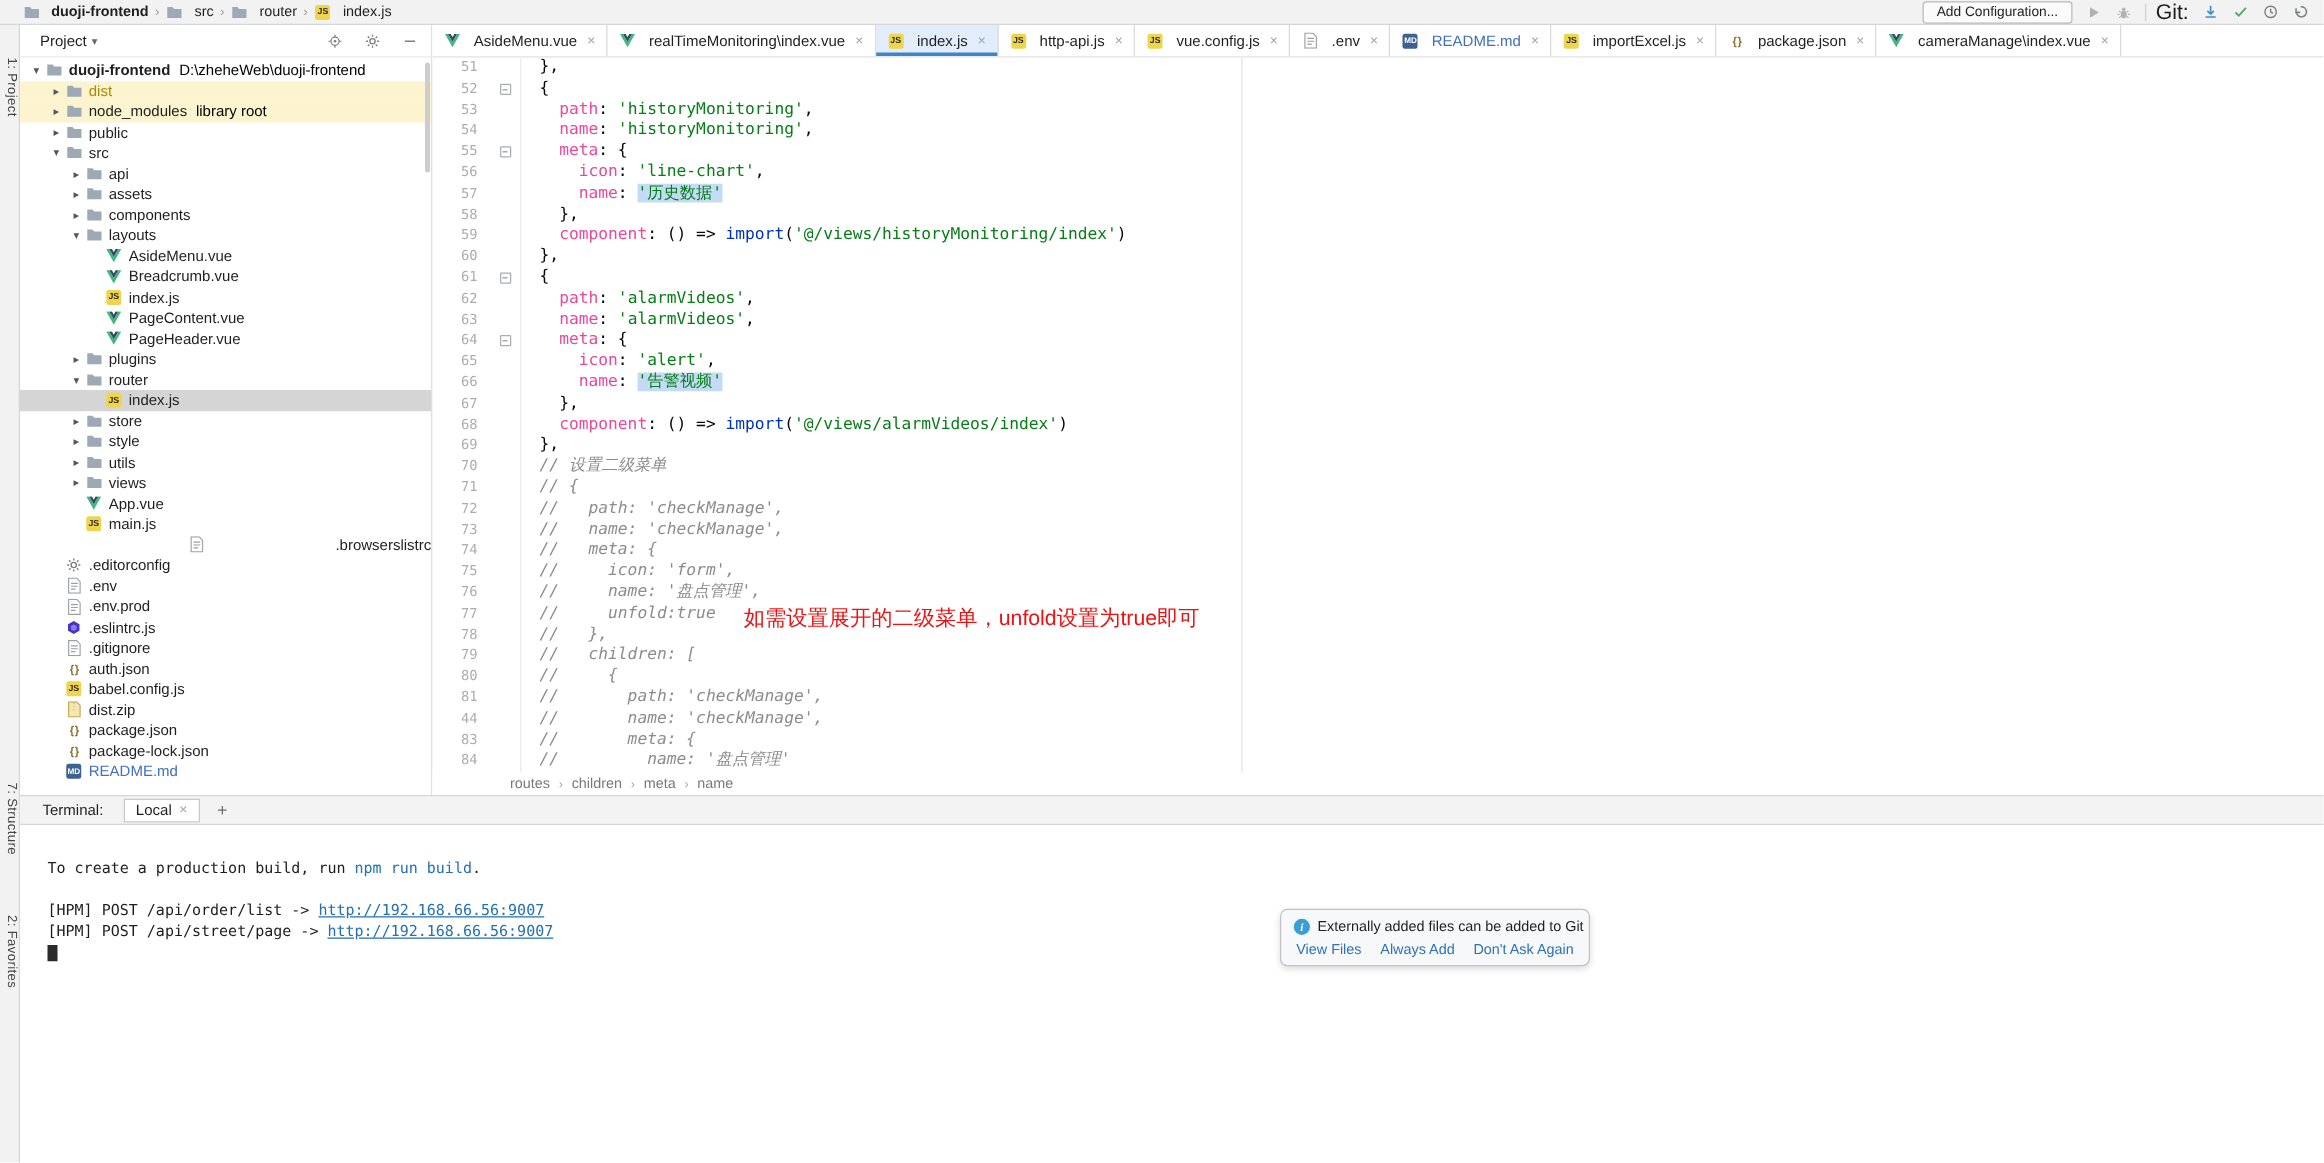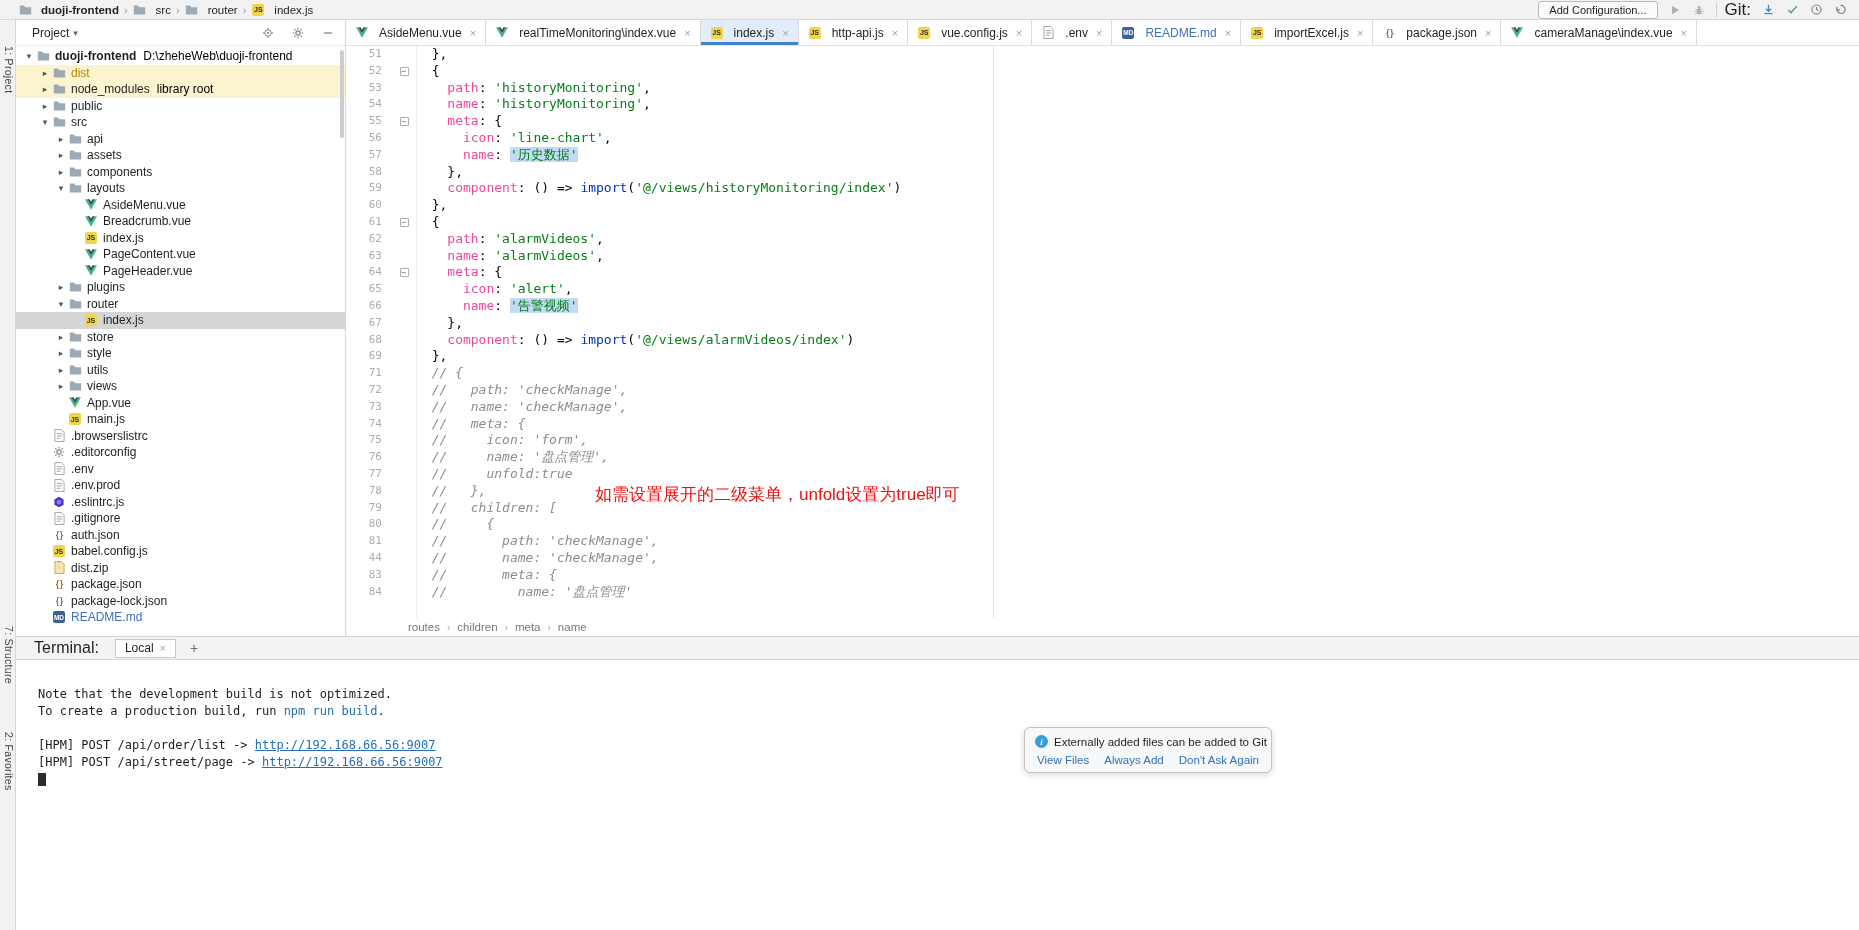--- a/index.html
+++ b/index.html
@@ -83,21 +83,21 @@
 
   #ed-crumbs { height:18px; display:flex; align-items:center; gap:7px; padding-left:62px;
                font-size:11.5px; color:#787878; background:#fff; }
   .ec-sep { color:#a8a8a8; font-size:10px; }
   .ec-item { cursor:default; }
 
   
   #term-header { position:absolute; left:16px; top:636px; width:1843px; height:24px; background:#f3f3f3;
                  border-top:1px solid #d6d6d6; border-bottom:1px solid #d6d6d6;
                  display:flex; align-items:center; padding-left:18px; }
-  #term-label { font-size:16px; }
+  #term-label { font-size:12px; }
   .term-tab { display:inline-flex; align-items:center; gap:6px; margin-left:16px; height:19px;
               padding:0 9px; background:#fff; border:1px solid #c8c8c8; font-size:12px; cursor:default; }
   .ttx { color:#9da2a8; font-size:11px; }
   #term-plus { margin-left:14px; color:#6e6e6e; font-size:14px; cursor:default; }
 
   #term-body { position:absolute; left:16px; top:660px; width:1843px; height:270px; background:#fff;
                padding:26px 0 0 22px; font-family:"DejaVu Sans Mono", monospace; font-size:12px; }
   .tl { height:17px; line-height:17px; white-space:pre; }
   .t-plain { color:#1e1e1e; }
   .t-cmd { color:#2470b3; }
@@ -437,21 +437,21 @@
           </span>
           <span class="tlabel">App.vue</span>
         </div>
         <div class="trow" style="padding-left: 38px;">
           <span class="chev"></span>
           <span class="fic">
             <span class="fi-js">JS</span>
           </span>
           <span class="tlabel">main.js</span>
         </div>
-        <div class="trow" style="padding-left: 22px;">
+        <div class="trow" style="padding-left: 22px; justify-content: space-between;">
           <span class="chev"></span>
           <span class="fic">
             <svg width="11" height="13" viewBox="0 0 12 14">
               <path d="M1 .5h7l3 3V13.5H1z" fill="#fff" stroke="#9aa0a6"></path>
               <path d="M3 5h6M3 7.5h6M3 10h4" stroke="#9aa0a6"></path>
             </svg>
           </span>
           <span class="tlabel">.browserslistrc</span>
         </div>
         <div class="trow" style="padding-left: 22px;">
@@ -737,20 +737,25 @@
           </div>
           <div class="cl">
             <span class="lnum">68</span>
             <span class="lfold"></span>
             <span class="lcode"><span class="tok-p">    </span><span class="tok-k">component</span><span class="tok-p">: () =&gt; </span><span class="tok-kw">import</span><span class="tok-p">(</span><span class="tok-s">'@/views/alarmVideos/index'</span><span class="tok-p">)</span></span>
           </div>
           <div class="cl">
             <span class="lnum">69</span>
             <span class="lfold"></span>
             <span class="lcode"><span class="tok-p">  },</span></span>
+          </div>
+          <div class="cl">
+            <span class="lnum">70</span>
+            <span class="lfold"></span>
+            <span class="lcode"><span class="tok-c">  // 设置二级菜单</span></span>
           </div>
           <div class="cl">
             <span class="lnum">71</span>
             <span class="lfold"></span>
             <span class="lcode"><span class="tok-c">  // {</span></span>
           </div>
           <div class="cl">
             <span class="lnum">72</span>
             <span class="lfold"></span>
             <span class="lcode"><span class="tok-c">  //   path: 'checkManage',</span></span>
@@ -832,21 +837,20 @@
   <div id="term-header">
     <span id="term-label">Terminal:</span>
     <span class="term-tab">
       <span>Local</span>
       <span class="ttx">×</span>
     </span>
     <span id="term-plus">+</span>
   </div>
 
   <div id="term-body">
-      <div class="tl"><span class="t-plain">Note that the development build is not optimized.</span></div>
       <div class="tl"><span class="t-plain">To create a production build, run </span><span class="t-cmd">npm run build</span><span class="t-plain">.</span></div>
       <div class="tl"></div>
       <div class="tl"><span class="t-plain">[HPM] POST /api/order/list -&gt; </span><span class="t-link">http://192.168.66.56:9007</span></div>
       <div class="tl"><span class="t-plain">[HPM] POST /api/street/page -&gt; </span><span class="t-link">http://192.168.66.56:9007</span></div>
       <div class="tl"><span class="t-cursor"></span></div>
     </div>
 
   <div id="notification">
     <div class="notif-title-row">
       <span class="info-ic">i</span>

